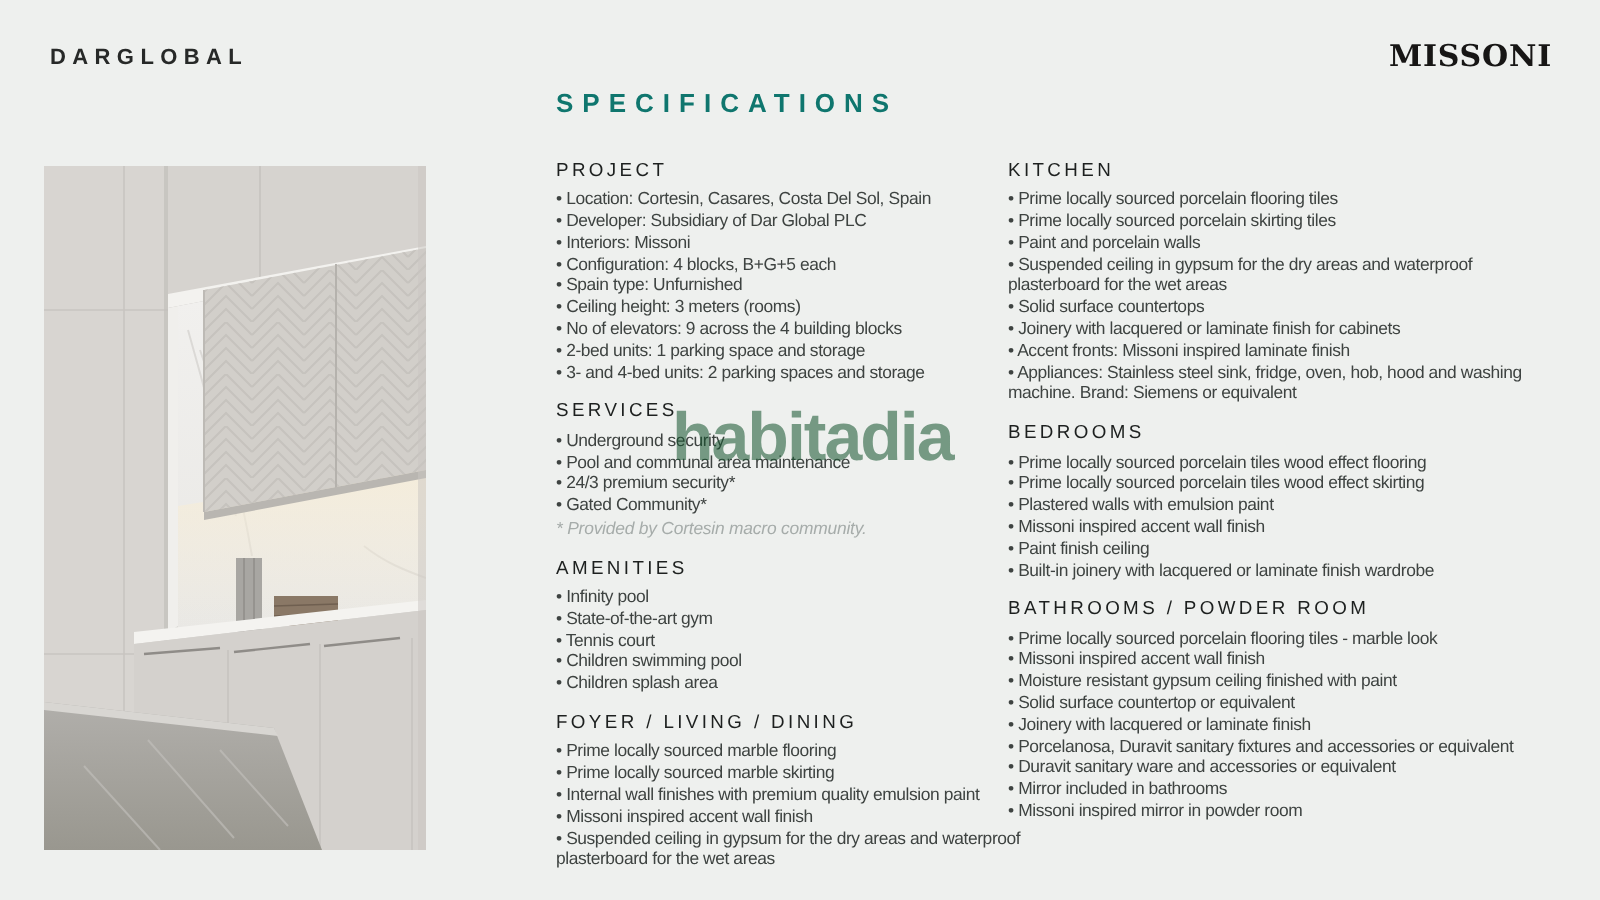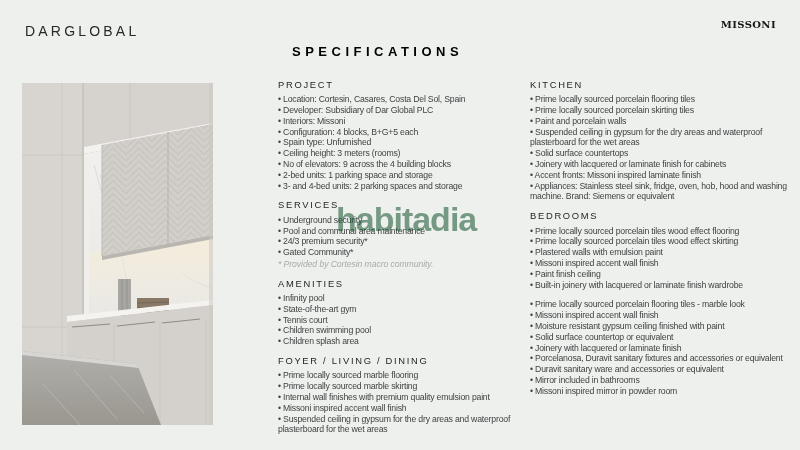--- a/index.html
+++ b/index.html
@@ -4,40 +4,40 @@
 <style>
   html,body{margin:0;padding:0;}
   body{
     width:800px;height:450px;position:relative;overflow:hidden;
     background:#eef0ee;
     font-family:"Liberation Sans",sans-serif;
     -webkit-font-smoothing:antialiased;
   }
   .logo-left{
     position:absolute;left:25px;top:23px;
-    font-size:14px;font-weight:normal;letter-spacing:3.2px;color:#272928;
+    font-size:11px;font-weight:bold;letter-spacing:3.2px;color:#272928;
   }
   .logo-right{
     position:absolute;right:24px;top:19px;
-    font-family:"DejaVu Serif",serif;font-size:10px;font-weight:bold;
+    font-family:"DejaVu Serif",serif;font-size:15px;font-weight:bold;
     letter-spacing:0.4px;color:#171615;
   }
   .page-title{
-    position:absolute;left:292px;top:44px;margin:0;
-    font-size:13px;font-weight:bold;letter-spacing:4.5px;color:#000000;
+    position:absolute;left:278px;top:44px;margin:0;
+    font-size:13px;font-weight:bold;letter-spacing:4.5px;color:#0f766e;
   }
   .photo{
     position:absolute;left:22px;top:83px;width:191px;height:342px;
   }
   .col{
     position:absolute;top:80px;
     font-size:8.7px;letter-spacing:-0.2px;line-height:10.8px;color:#3e4341;
   }
   .col-left{left:278px;width:242px;}
-  .col-right{left:530px;width:264px;}
+  .col-right{left:504px;width:264px;}
   .spec-section{margin-bottom:9px;}
   .spec-heading{
     font-size:9.4px;font-weight:normal;letter-spacing:1.7px;color:#1d201f;
     margin:0 0 3.5px 0;
   }
   .spec-list{margin:0;padding:0;list-style:none;}
   .spec-item::before{content:"• ";}
   .footnote{
     margin:1px 0 0 0;font-style:italic;color:#a6acaa;letter-spacing:-0.1px;
   }
@@ -211,20 +211,21 @@
       <ul class="spec-list">
         <li class="spec-item">Prime locally sourced porcelain tiles wood effect flooring</li>
         <li class="spec-item">Prime locally sourced porcelain tiles wood effect skirting</li>
         <li class="spec-item">Plastered walls with emulsion paint</li>
         <li class="spec-item">Missoni inspired accent wall finish</li>
         <li class="spec-item">Paint finish ceiling</li>
         <li class="spec-item">Built-in joinery with lacquered or laminate finish wardrobe</li>
       </ul>
     </section>
     <section class="spec-section">
+      <h3 class="spec-heading">BATHROOMS / POWDER ROOM</h3>
       <ul class="spec-list">
         <li class="spec-item">Prime locally sourced porcelain flooring tiles - marble look</li>
         <li class="spec-item">Missoni inspired accent wall finish</li>
         <li class="spec-item">Moisture resistant gypsum ceiling finished with paint</li>
         <li class="spec-item">Solid surface countertop or equivalent</li>
         <li class="spec-item">Joinery with lacquered or laminate finish</li>
         <li class="spec-item">Porcelanosa, Duravit sanitary fixtures and accessories or equivalent</li>
         <li class="spec-item">Duravit sanitary ware and accessories or equivalent</li>
         <li class="spec-item">Mirror included in bathrooms</li>
         <li class="spec-item">Missoni inspired mirror in powder room</li>

